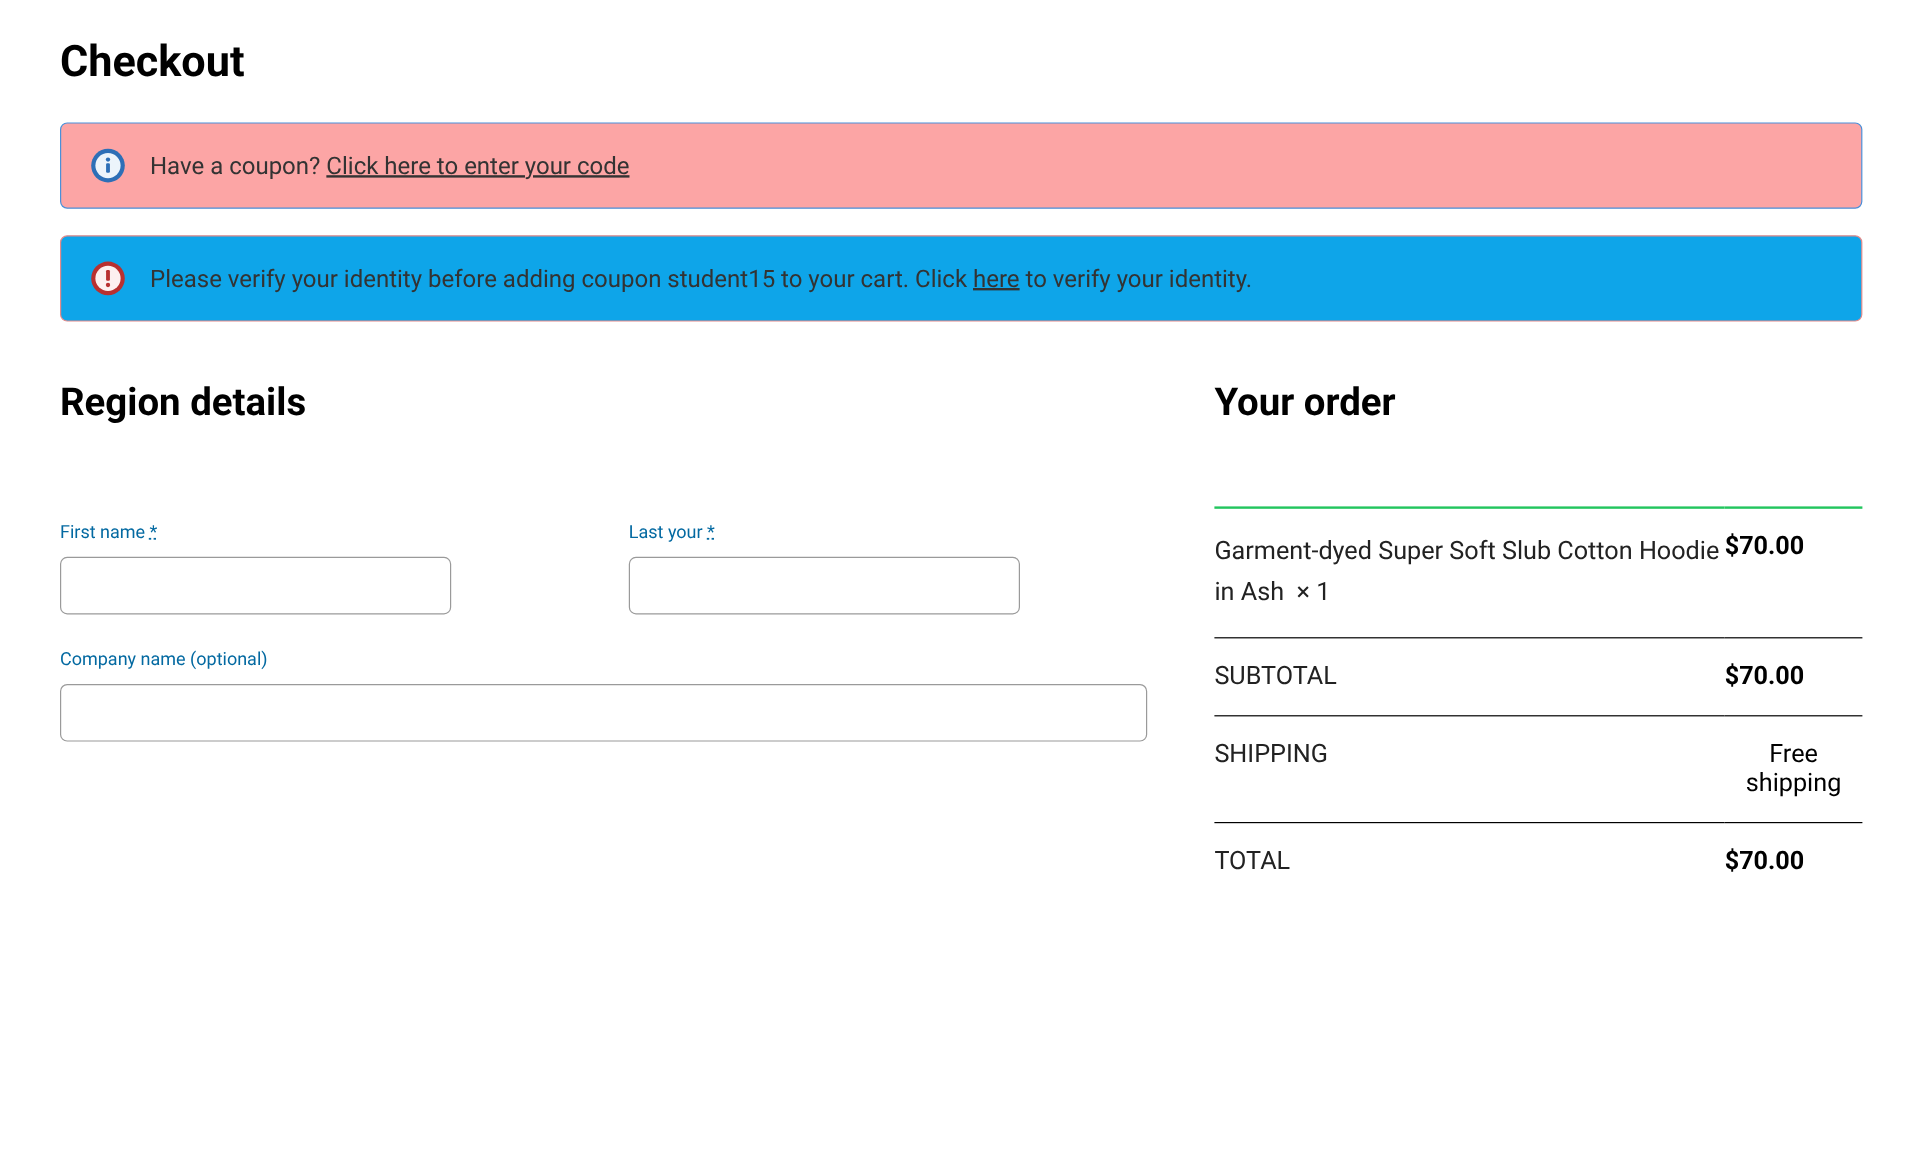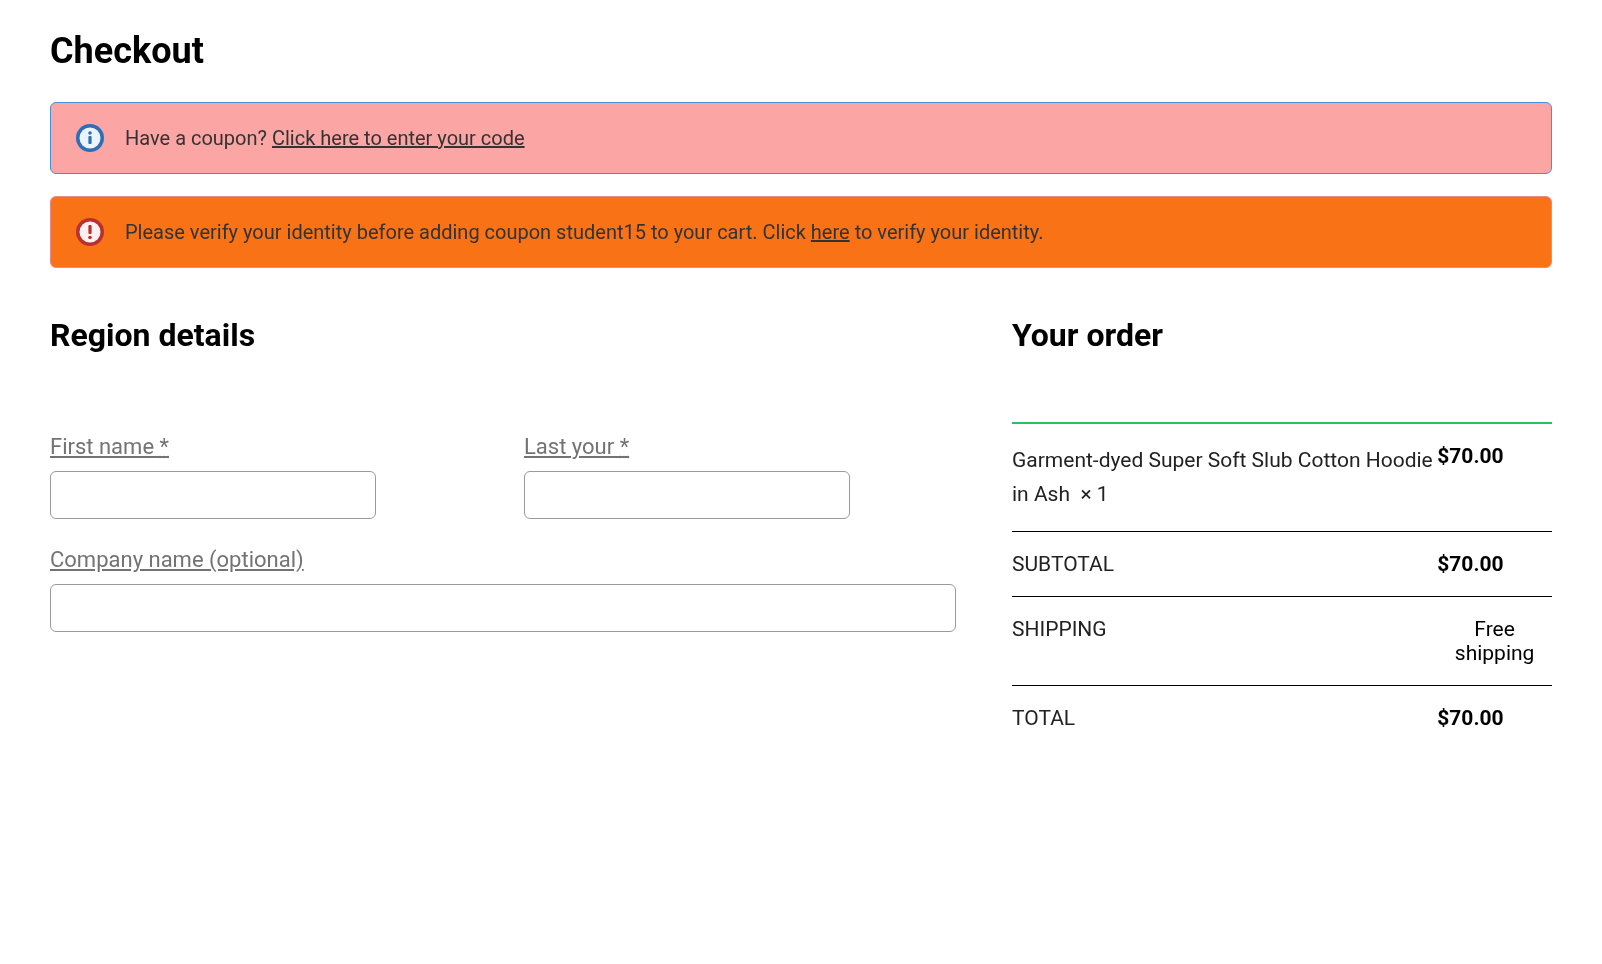--- a/index.html
+++ b/index.html
@@ -26,21 +26,21 @@
       align-items: center;
       gap: 20px;
       margin-bottom: 22px;
       font-size: 20px;
     }
     .notice-info {
       background: #fca5a5;
       border-color: #4a90d9;
     }
     .notice-error {
-      background: #f97316;
+      background: #0ea5e9;
       border-color: #e48a8a;
     }
     .notice-icon {
       width: 30px;
       height: 30px;
       flex-shrink: 0;
     }
     .notice-text {
       color: #333;
     }
@@ -76,24 +76,23 @@
       margin-bottom: 28px;
     }
     .form-field {
       flex: 1;
     }
     .form-field.full {
       width: 100%;
     }
     .form-label {
       display: block;
-      font-size: 22px;
+      font-size: 15px;
       margin-bottom: 12px;
-      color: #737373;
-      text-decoration: underline;
+      color: #0369a1;
     }
     .required-star {
       text-decoration: underline dotted;
       cursor: help;
     }
     .form-input {
       width: 100%;
       height: 48px;
       border: 1px solid #9a9a9a;
       border-radius: 6px;

